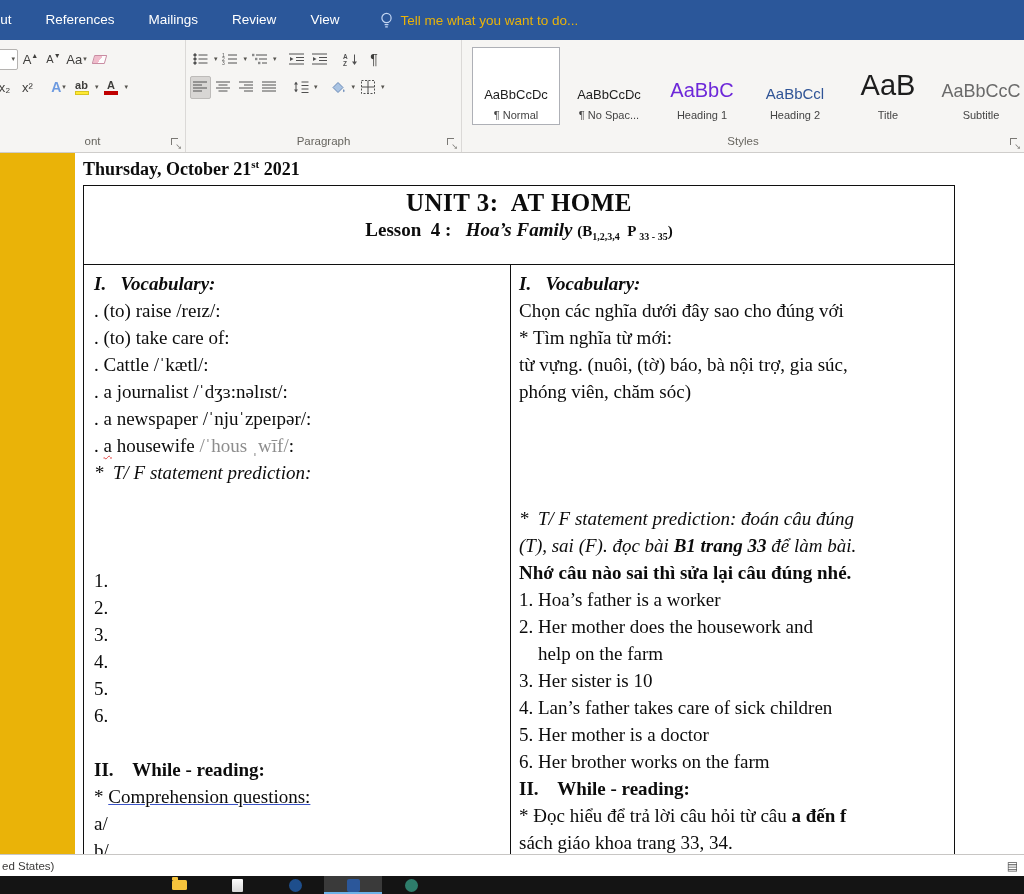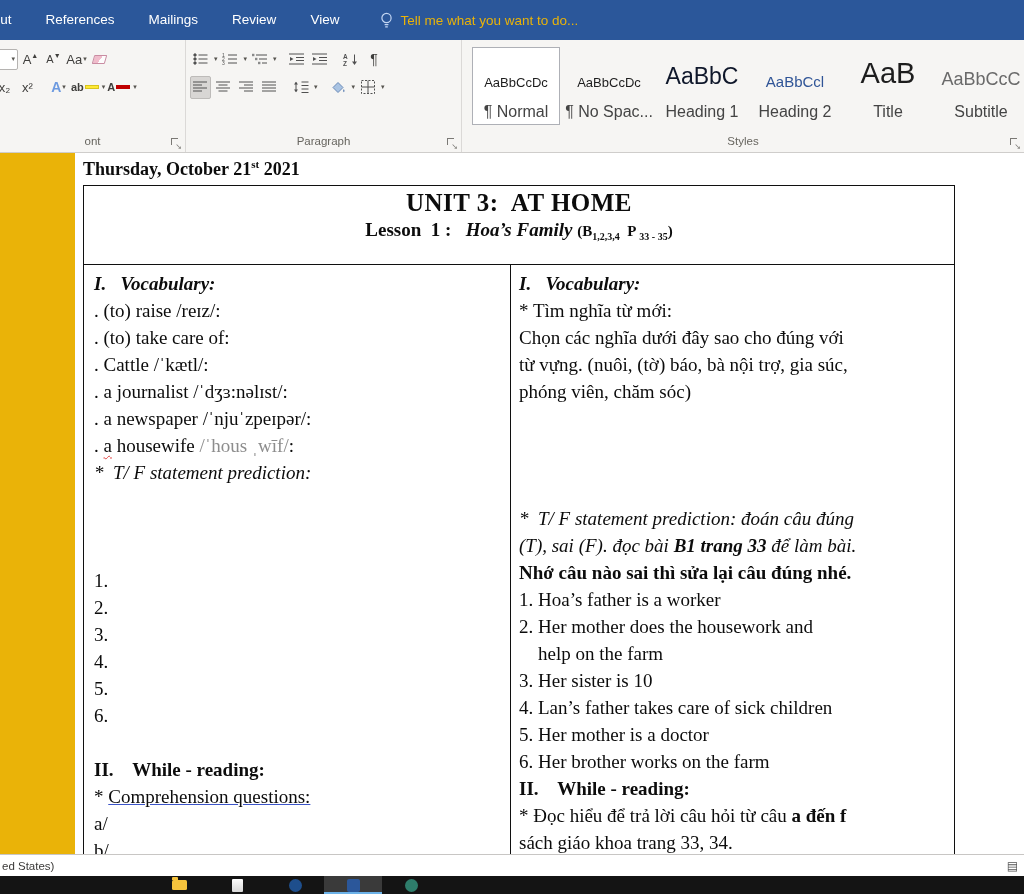--- a/index.html
+++ b/index.html
@@ -22,21 +22,21 @@
   .group { position:relative; display:flex; flex-direction:column;
            padding:5px 4px 2px; border-right:1px solid #dbd9d7; }
   .group:last-child { border-right:none; }
   .glabel { text-align:center; font-size:11.5px; color:#67655f; margin-top:auto; padding-bottom:3px; }
   .btnrow { display:flex; align-items:center; height:28px; gap:2px; }
   .rbtn { min-width:21px; height:23px; display:inline-flex; align-items:center;
           justify-content:center; color:#3f3e3c; font-size:13px; border-radius:2px; position:relative; }
   .rbtn.active { background:#d8d6d4; border:1px solid #bdbbb9; }
   .caret { font-size:7px; color:#56544f; margin-left:1px; }
   .mini { font-size:7px; margin-top:-8px; }
-  .stack { flex-direction:row; gap:1px; }
+  .stack { flex-direction:column; gap:1px; }
   .glyphtxt { font-size:11px; line-height:10px; font-weight:bold; }
   .cbar { width:14px; height:4px; }
   .sizebox { width:26px; height:21px; border:1px solid #b5b3b1; background:#fff;
              margin-left:-12px; justify-content:flex-end; padding-right:2px; }
   .fx-a { color:#6d9ae0; font-weight:bold; font-size:14px; }
   .eraser { width:13px; height:9px; border:1px solid #c98ca2; border-radius:1px;
             background:linear-gradient(115deg,#f0bccb 55%,#fdfdfd 55%); transform:skewX(-16deg); }
   .vgap { width:6px; }
   .launcher { position:absolute; right:3px; bottom:3px; width:11px; height:11px; }
   .launcher::before { content:""; position:absolute; left:0; top:0; width:6px; height:6px;
@@ -46,25 +46,25 @@
   .font-group { width:186px; }
   .para-group { width:276px; }
   .styles-group { flex:1; overflow:hidden; }
 
   .styles-row { display:flex; gap:5px; padding:2px 0 0 6px; height:80px; align-items:stretch; }
   .style-card { width:88px; flex:0 0 auto; display:flex; flex-direction:column; align-items:center;
                 justify-content:flex-end; padding:3px 2px; border:1px solid transparent; }
   .style-card.selected { border-color:#aeb0b6; background:#fff; }
   .sc-preview { color:#1d1d1d; white-space:nowrap; }
   .p-normal { font-size:13px; }
-  .p-h1 { font-size:23px; color:#0f172a; }
+  .p-h1 { font-size:20px; color:#6d28d9; }
   .p-h2 { font-size:15px; color:#2f5496; }
   .p-title { font-size:29px; }
   .p-sub { font-size:18px; color:#6a6a6a; }
-  .sc-label { font-size:16px; color:#444; margin-top:13px; white-space:nowrap; }
+  .sc-label { font-size:11px; color:#444; margin-top:7px; white-space:nowrap; }
 
   
   .doc-area { position:relative; height:701px; background:#eab308; overflow:hidden; }
   .page { position:absolute; left:75px; top:0; right:0; bottom:-30px; background:#fff; }
   .dateline { font-family:"Liberation Serif","DejaVu Serif",serif; font-weight:bold;
               font-size:18px; margin:5px 0 0 8px; color:#0c0c0c; white-space:pre; }
   .dateline sup { font-size:11px; }
   .doc-table { position:absolute; left:8px; top:32px; width:872px; bottom:-30px;
                border:1.6px solid #101010; border-bottom:none; display:flex; flex-direction:column;
                font-family:"Liberation Serif","DejaVu Serif",serif; color:#0c0c0c; }
@@ -336,21 +336,21 @@
 </div>
 
 <div class="doc-area">
   <div class="page">
 
     <div class="dateline"><span>Thursday, October 21</span><sup>st</sup><span> 2021</span></div>
 
     <div class="doc-table">
       <div class="t-header">
         <div class="t-title">UNIT 3:  AT HOME</div>
-        <div class="t-lesson"><span>Lesson  1 :   </span><span class="lesson-name">Hoa’s Family </span><span class="refs"><span>(B</span><span class="refsub">1,2,3,4</span><span>  P </span><span class="refsub">33 - 35</span><span>)</span></span></div>
+        <div class="t-lesson"><span>Lesson  4 :   </span><span class="lesson-name">Hoa’s Family </span><span class="refs"><span>(B</span><span class="refsub">1,2,3,4</span><span>  P </span><span class="refsub">33 - 35</span><span>)</span></span></div>
       </div>
 
       <div class="t-body">
 
         <div class="col col-left">
           <div class="dline bi">I.   Vocabulary:</div>
           <div class="dline">. (to) raise /reɪz/:</div>
           <div class="dline">. (to) take care of:</div>
           <div class="dline">. Cattle /ˈkætl/:</div>
           <div class="dline">. a journalist /ˈdʒɜ:nəlɪst/:</div>
@@ -366,22 +366,22 @@
           <div class="dline">6.</div>
           <div class="sp27"></div>
           <div class="dline b">II.    While - reading:</div>
           <div class="dline"><span>* </span><span class="u-blue">Comprehension questions:</span></div>
           <div class="dline">a/</div>
           <div class="dline">b/</div>
         </div>
 
         <div class="col col-right">
           <div class="dline bi">I.   Vocabulary:</div>
+          <div class="dline">Chọn các nghĩa dưới đây sao cho đúng với</div>
           <div class="dline">* Tìm nghĩa từ mới:</div>
-          <div class="dline">Chọn các nghĩa dưới đây sao cho đúng với</div>
           <div class="dline">từ vựng. (nuôi, (tờ) báo, bà nội trợ, gia súc,</div>
           <div class="dline">phóng viên, chăm sóc)</div>
           <div class="sp100"></div>
           <div class="dline i">*  T/ F statement prediction: đoán câu đúng</div>
           <div class="dline i"><span>(T), sai (F). đọc bài </span><span class="b">B1 trang 33</span><span> để làm bài.</span></div>
           <div class="dline b">Nhớ câu nào sai thì sửa lại câu đúng nhé.</div>
           <div class="dline">1. Hoa’s father is a worker</div>
           <div class="dline">2. Her mother does the housework and</div>
           <div class="dline">    help on the farm</div>
           <div class="dline">3. Her sister is 10</div>

